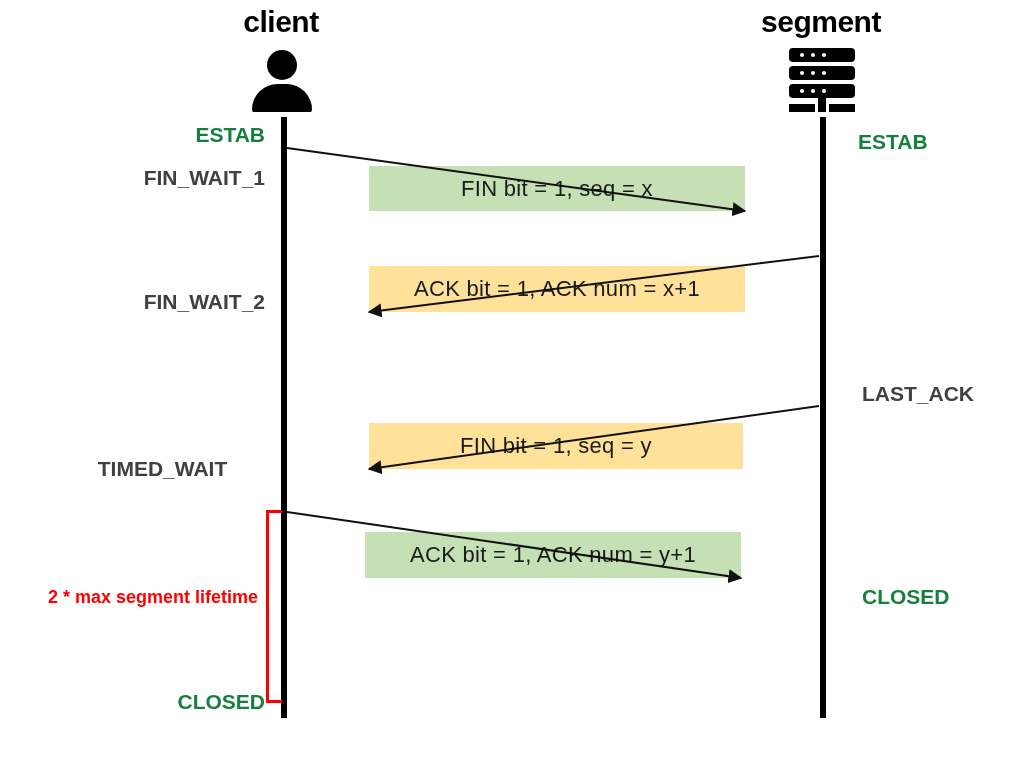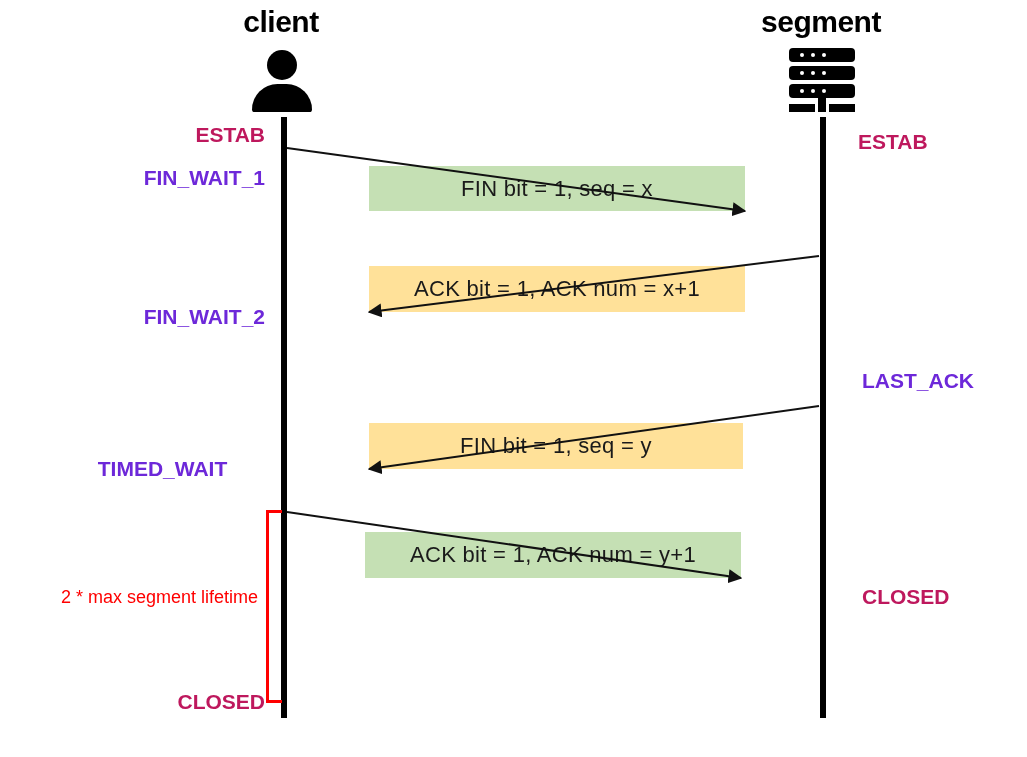--- a/index.html
+++ b/index.html
@@ -78,45 +78,45 @@
   }
   #client-lifeline { left: 281px; top: 117px; height: 601px; }
   #server-lifeline { left: 820px; top: 117px; height: 601px; }
 
   
   .state-label {
     position: absolute;
     font-size: 21px;
     font-weight: bold;
     white-space: nowrap;
-    color: #6d28d9;
-  }
-  .state-label.red { color: #be185d; }
+    color: #404040;
+  }
+  .state-label.red { color: #15803d; }
 
   
   #st-estab-client   { left: 60px;  top: 123px; width: 205px; text-align: right; }
   #st-finwait1       { left: 60px;  top: 166px; width: 205px; text-align: right; }
-  #st-finwait2       { left: 60px;  top: 305px; width: 205px; text-align: right; }
+  #st-finwait2       { left: 60px;  top: 290px; width: 205px; text-align: right; }
   #st-timedwait      { left: 60px;  top: 457px; width: 205px; text-align: center; }
   #st-closed-client  { left: 60px;  top: 690px; width: 205px; text-align: right; }
 
   
   #st-estab-server   { left: 858px; top: 130px; }
   #st-closewait      { left: 858px; top: 221px; }
-  #st-lastack        { left: 862px; top: 369px; text-align: right; }
+  #st-lastack        { left: 862px; top: 382px; text-align: right; }
   #st-closed-server  { left: 862px; top: 585px; }
 
   
   #msl-note {
     position: absolute;
     left: 10px; top: 584px;
     width: 248px;
     text-align: right;
     font-size: 18px;
-    font-weight: normal;
+    font-weight: bold;
     color: #ff0000;
     line-height: 1.45;
   }
   #msl-note .line2 { display: block; }
 
   
   #tw-bracket {
     position: absolute;
     left: 266px; top: 510px;
     width: 16px; height: 193px;

